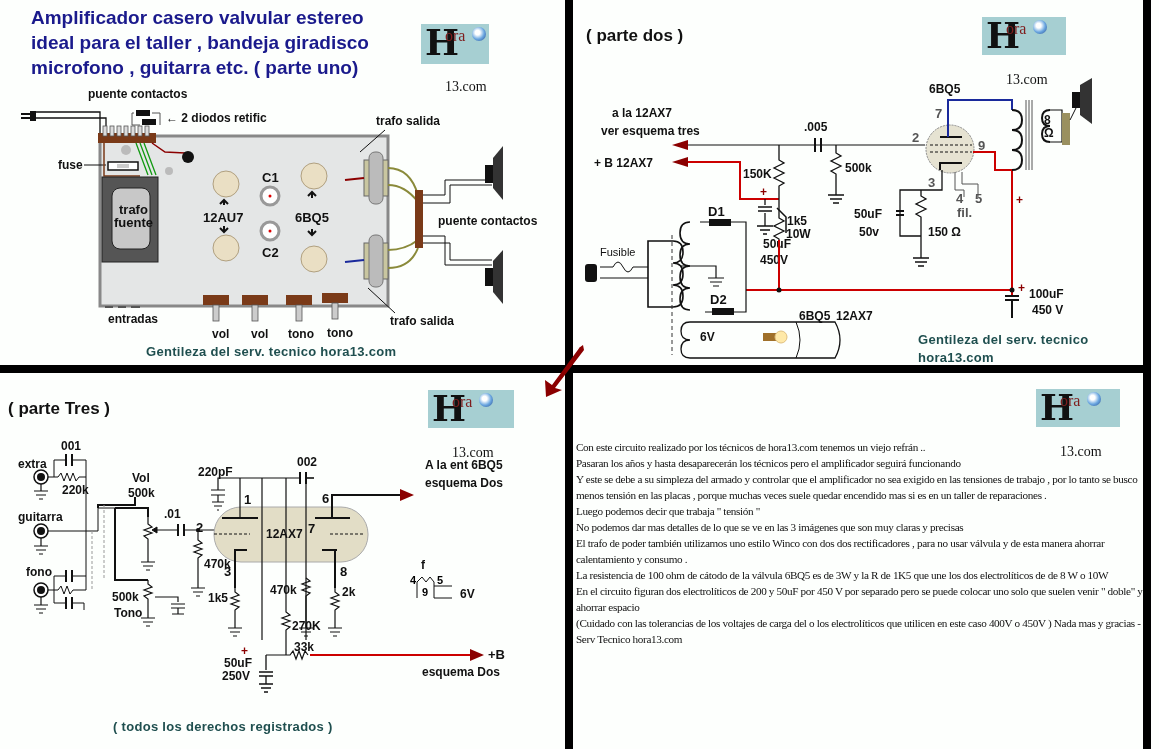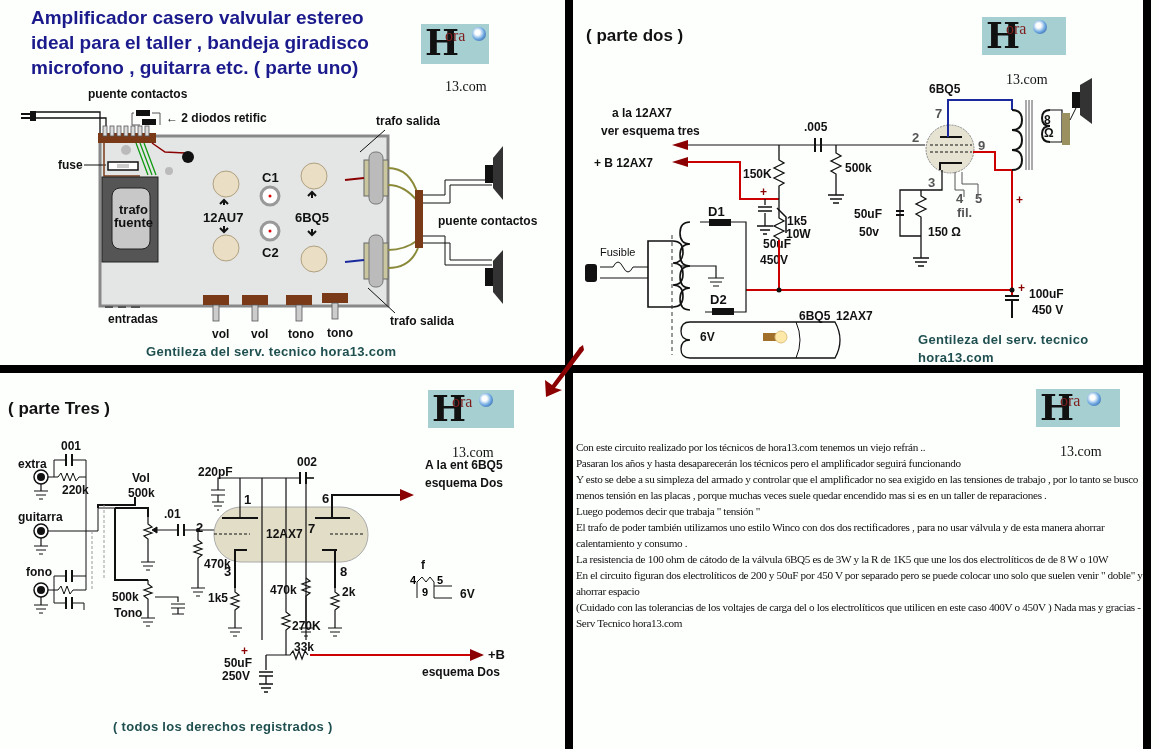--- a/index.html
+++ b/index.html
@@ -386,20 +386,21 @@
 <div>
   <div class="logo" style="left:1036px;top:389px;width:84px;height:38px;">
     <span class="H">H</span>
     <span class="t1">ora</span>
     <span class="t2">13.com</span>
     <span class="globe"></span>
   </div>
   <div class="notes">
     <p>Con este circuito realizado por los técnicos de hora13.com tenemos un viejo refrán ..</p>
     <p>Pasaran los años y hasta desaparecerán los técnicos pero el amplificador seguirá funcionando</p>
-    <p>Y esto se debe a su simpleza del armado y controlar que el amplificador no sea exigido en las tensiones de trabajo , por lo tanto se busco menos tensión en las placas , porque muchas veces suele quedar encendido mas si es en un taller de reparaciones .</p>
+    <p>Y este se debe a su simpleza del armado y controlar que el amplificador no sea exigido en las tensiones de trabajo , por lo tanto se busco menos tensión en las placas , porque muchas veces suele quedar encendido mas si es en un taller de reparaciones .</p>
     <p>Luego podemos decir que trabaja " tensión "</p>
+    <p>No podemos dar mas detalles de lo que se ve en las 3 imágenes que son muy claras y precisas</p>
     <p>El trafo de poder también utilizamos uno estilo Winco con dos dos  rectificadores , para no usar válvula y de esta manera ahorrar calentamiento y consumo .</p>
     <p>La resistencia de 100 ohm de cátodo de la válvula 6BQ5 es de 3W  y la R de 1K5 que une los dos electrolíticos de de 8 W o 10W</p>
     <p>En el circuito figuran dos electrolíticos de 200 y 50uF por 450 V por separado pero se puede colocar uno solo que suelen venir " doble" y ahorrar espacio</p>
     <p>(Cuidado con las tolerancias de los voltajes de carga del o los electrolíticos que utilicen en este caso 400V o 450V ) Nada mas y gracias - Serv Tecnico hora13.com</p>
   </div>
 </div>
 
 </body></html>

